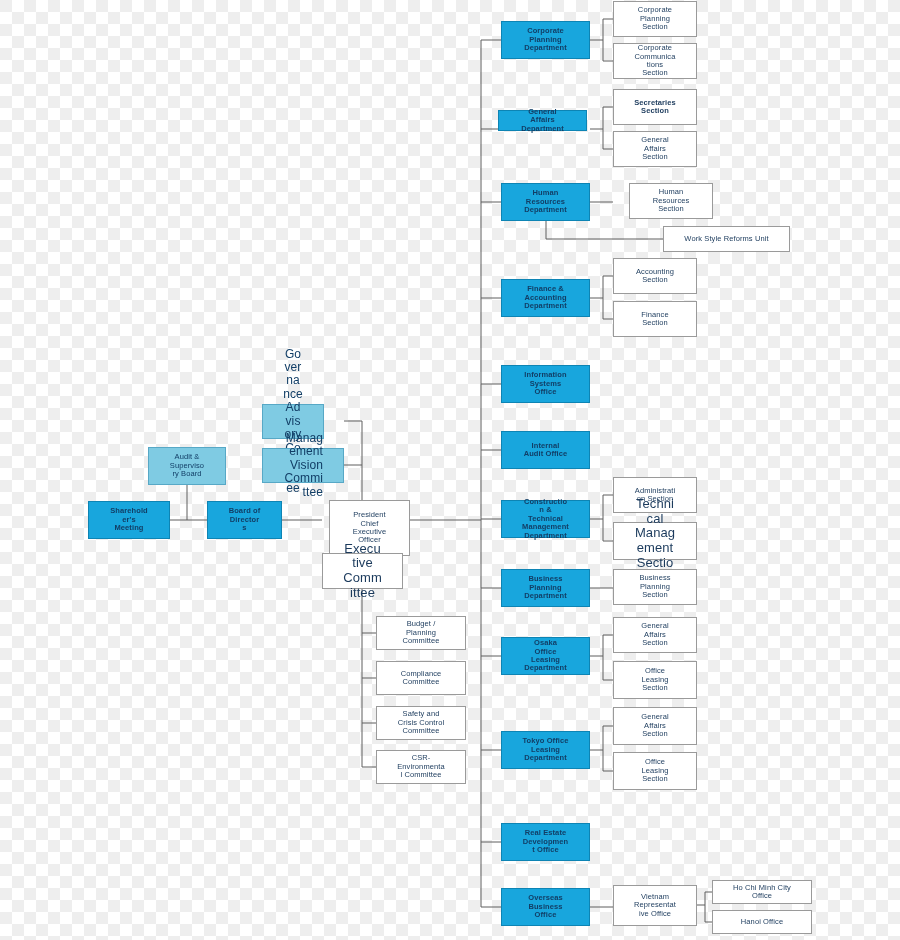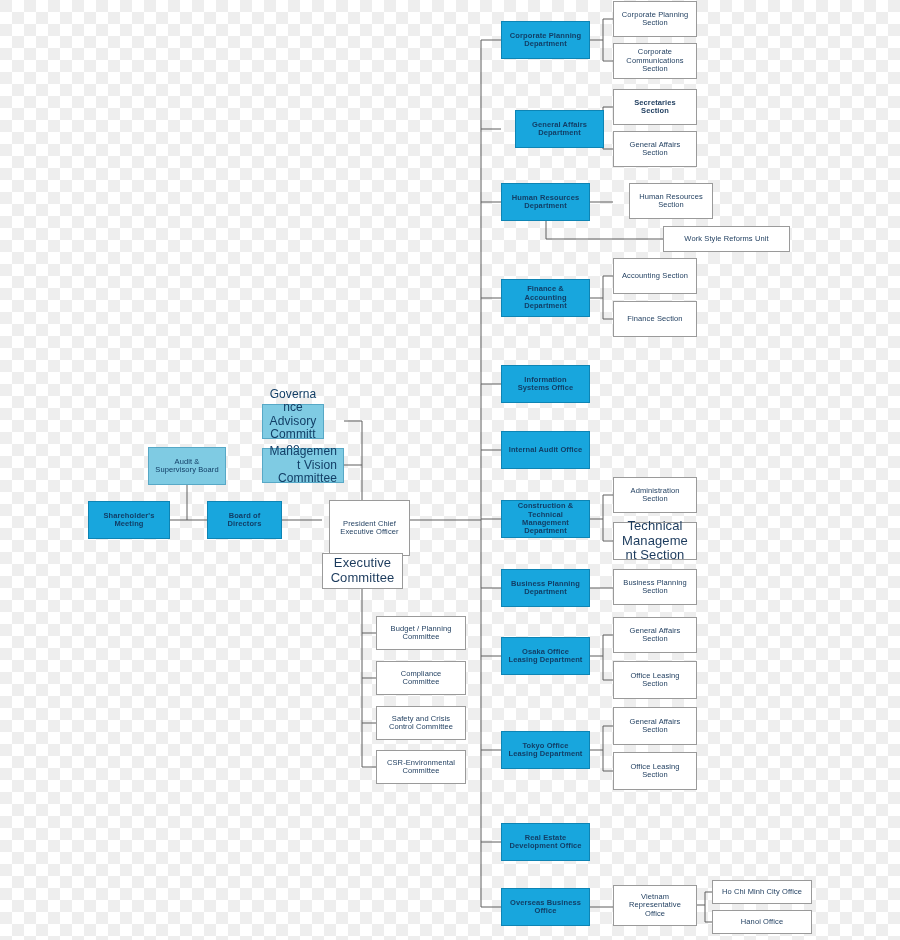--- a/index.html
+++ b/index.html
@@ -16,21 +16,21 @@
     position:absolute;
     box-sizing:border-box;
     display:flex;
     align-items:center;
     justify-content:center;
     text-align:center;
     color:#153d66;
     line-height:1.12;
     letter-spacing:.1px;
     word-break:break-word;
-    padding:1px 6px;
+    padding:1px 20px;
   }
   .blue{background:#18a6dd;border:1px solid #0d84b4;color:#123e66;font-weight:bold;}
   .lblue{background:#7fcbe3;border:1px solid #57a8c6;color:#123e66;}
   .white{background:#ffffff;border:1px solid #9a9a9a;color:#1b3a5c;}
   svg.lines{position:absolute;left:0;top:0;width:900px;height:940px;pointer-events:none;}
   svg.lines line, svg.lines path{stroke:#5f5f5f;stroke-width:1;fill:none;}
 </style>
 </head>
 <body>
 
@@ -81,21 +81,21 @@
       <div class="node lblue" style="left: 262px; top: 448px; width: 82px; height: 35px; font-size: 12px; text-align: right;">Management Vision Committee</div>
       <div class="node white" style="left: 329px; top: 500px; width: 81px; height: 56px; font-size: 7.5px;">President Chief Executive Officer</div>
       <div class="node white" style="left: 322px; top: 553px; width: 81px; height: 36px; font-size: 13px;">Executive Committee</div>
       <div class="node white" style="left: 376px; top: 616px; width: 90px; height: 34px; font-size: 7.5px;">Budget / Planning Committee</div>
       <div class="node white" style="left: 376px; top: 661px; width: 90px; height: 34px; font-size: 7.5px;">Compliance Committee</div>
       <div class="node white" style="left: 376px; top: 706px; width: 90px; height: 34px; font-size: 7.5px;">Safety and Crisis Control Committee</div>
       <div class="node white" style="left: 376px; top: 750px; width: 90px; height: 34px; font-size: 7.5px;">CSR-Environmental Committee</div>
       <div class="node blue" style="left: 501px; top: 21px; width: 89px; height: 38px; font-size: 7.5px;">Corporate Planning Department</div>
       <div class="node white" style="left: 613px; top: 1px; width: 84px; height: 36px; font-size: 7.5px;">Corporate Planning Section</div>
       <div class="node white" style="left: 613px; top: 43px; width: 84px; height: 36px; font-size: 7.5px;">Corporate Communications Section</div>
-      <div class="node blue" style="left: 515px; top: 110px; width: 89px; height: 38px; font-size: 7.5px;">General Affairs Department</div>
+      <div class="node blue" style="left: 498px; top: 110px; width: 89px; height: 21px; font-size: 7.5px;">General Affairs Department</div>
       <div class="node white" style="left: 613px; top: 89px; width: 84px; height: 36px; font-size: 7.5px; font-weight: bold;">Secretaries Section</div>
       <div class="node white" style="left: 613px; top: 131px; width: 84px; height: 36px; font-size: 7.5px;">General Affairs Section</div>
       <div class="node blue" style="left: 501px; top: 183px; width: 89px; height: 38px; font-size: 7.5px;">Human Resources Department</div>
       <div class="node white" style="left: 613px; top: 183px; width: 84px; height: 36px; font-size: 7.5px; margin-left: 16px;">Human Resources Section</div>
       <div class="node white" style="left: 663px; top: 226px; width: 127px; height: 26px; font-size: 7.5px;">Work Style Reforms Unit</div>
       <div class="node blue" style="left: 501px; top: 279px; width: 89px; height: 38px; font-size: 7.5px;">Finance &amp; Accounting Department</div>
       <div class="node white" style="left: 613px; top: 258px; width: 84px; height: 36px; font-size: 7.5px;">Accounting Section</div>
       <div class="node white" style="left: 613px; top: 301px; width: 84px; height: 36px; font-size: 7.5px;">Finance Section</div>
       <div class="node blue" style="left: 501px; top: 365px; width: 89px; height: 38px; font-size: 7.5px;">Information Systems Office</div>
       <div class="node blue" style="left: 501px; top: 431px; width: 89px; height: 38px; font-size: 7.5px;">Internal Audit Office</div>

